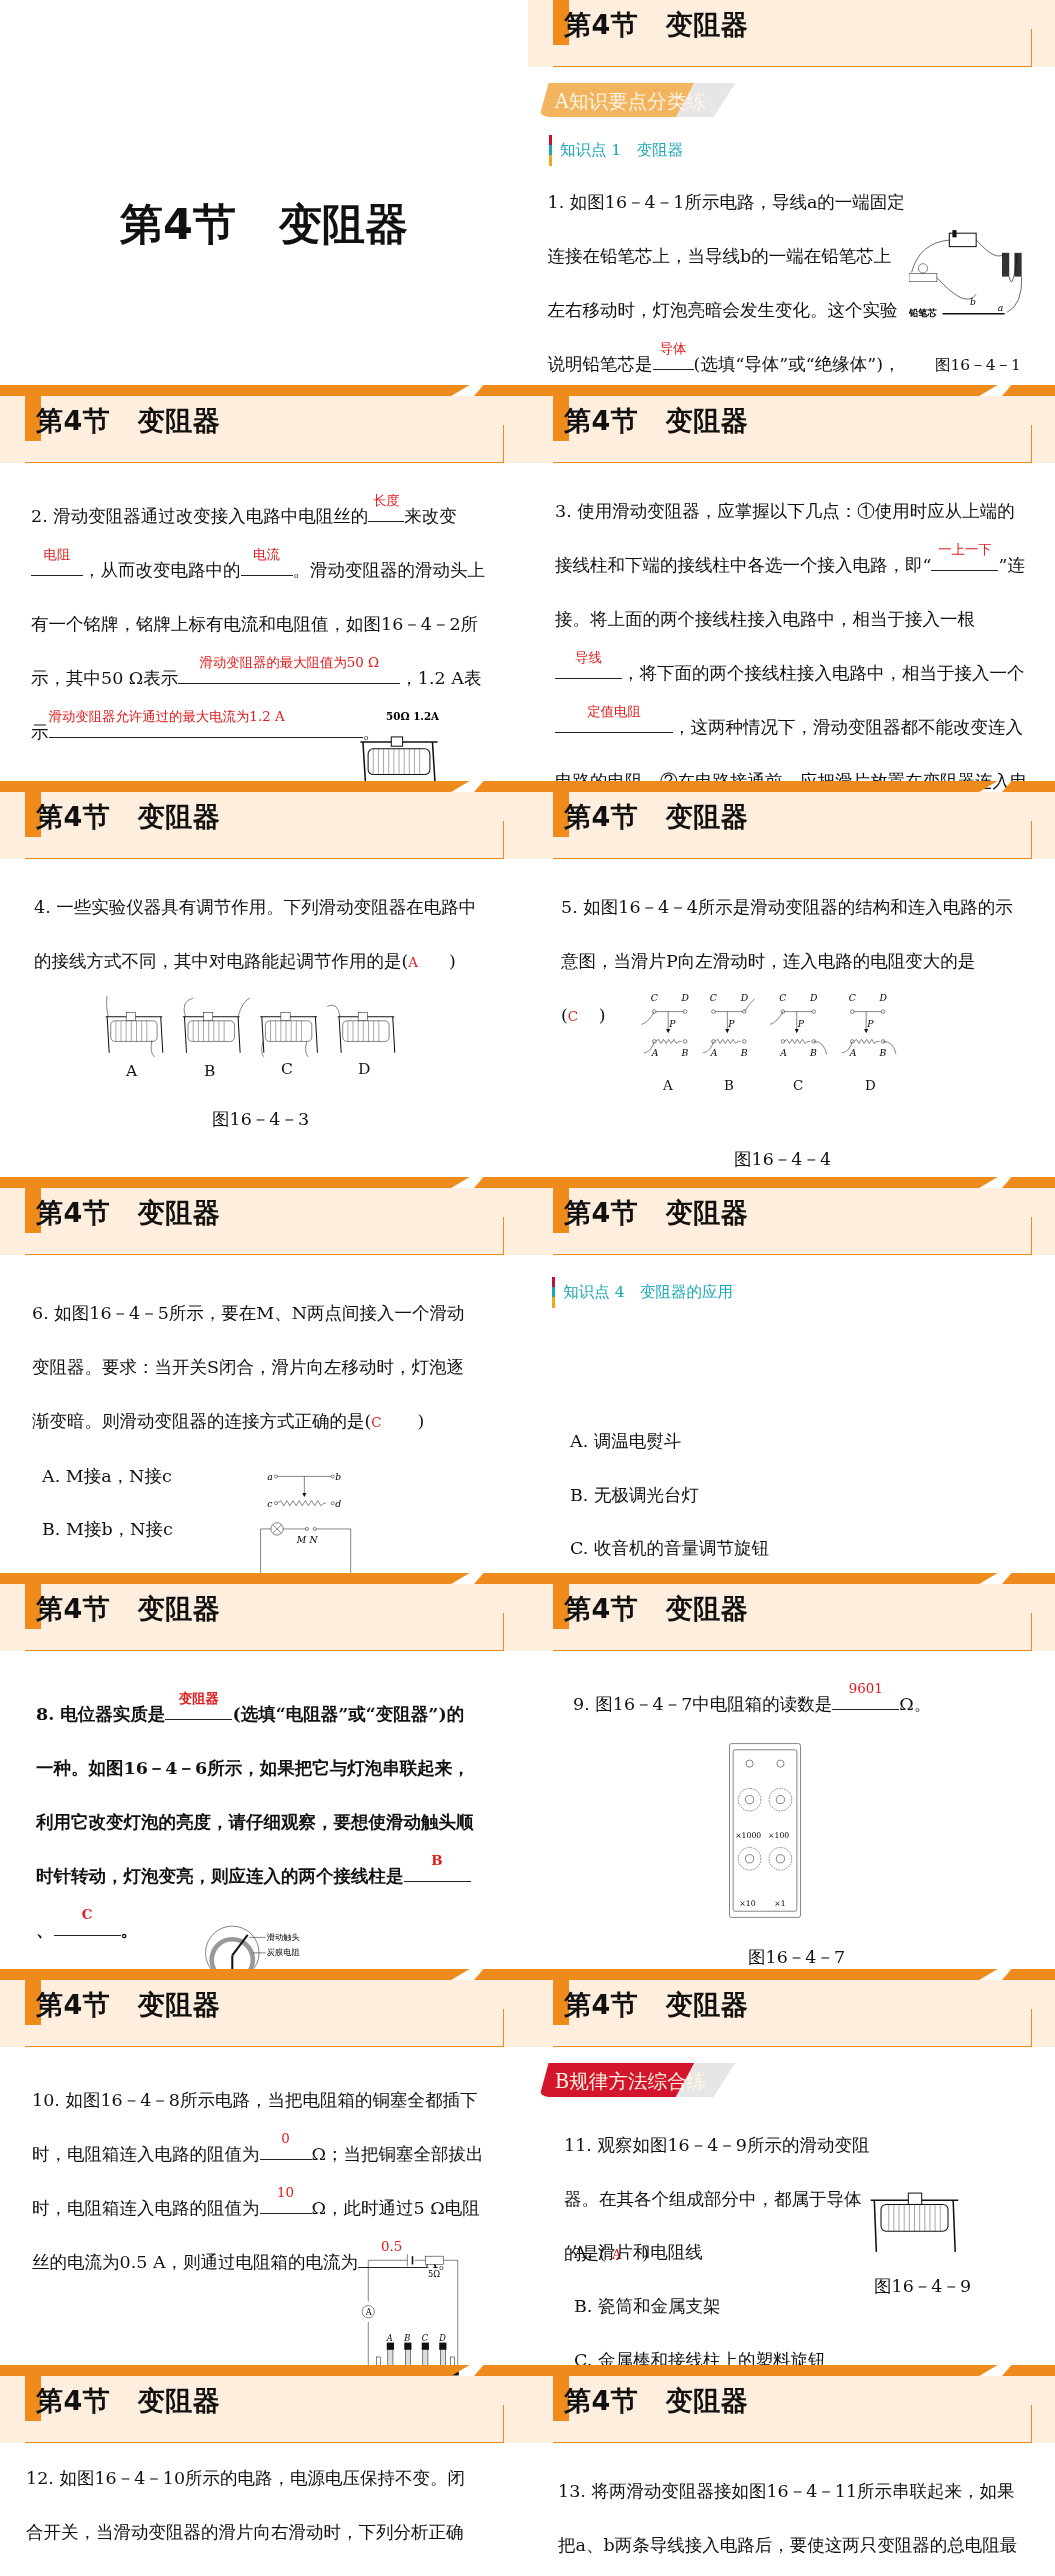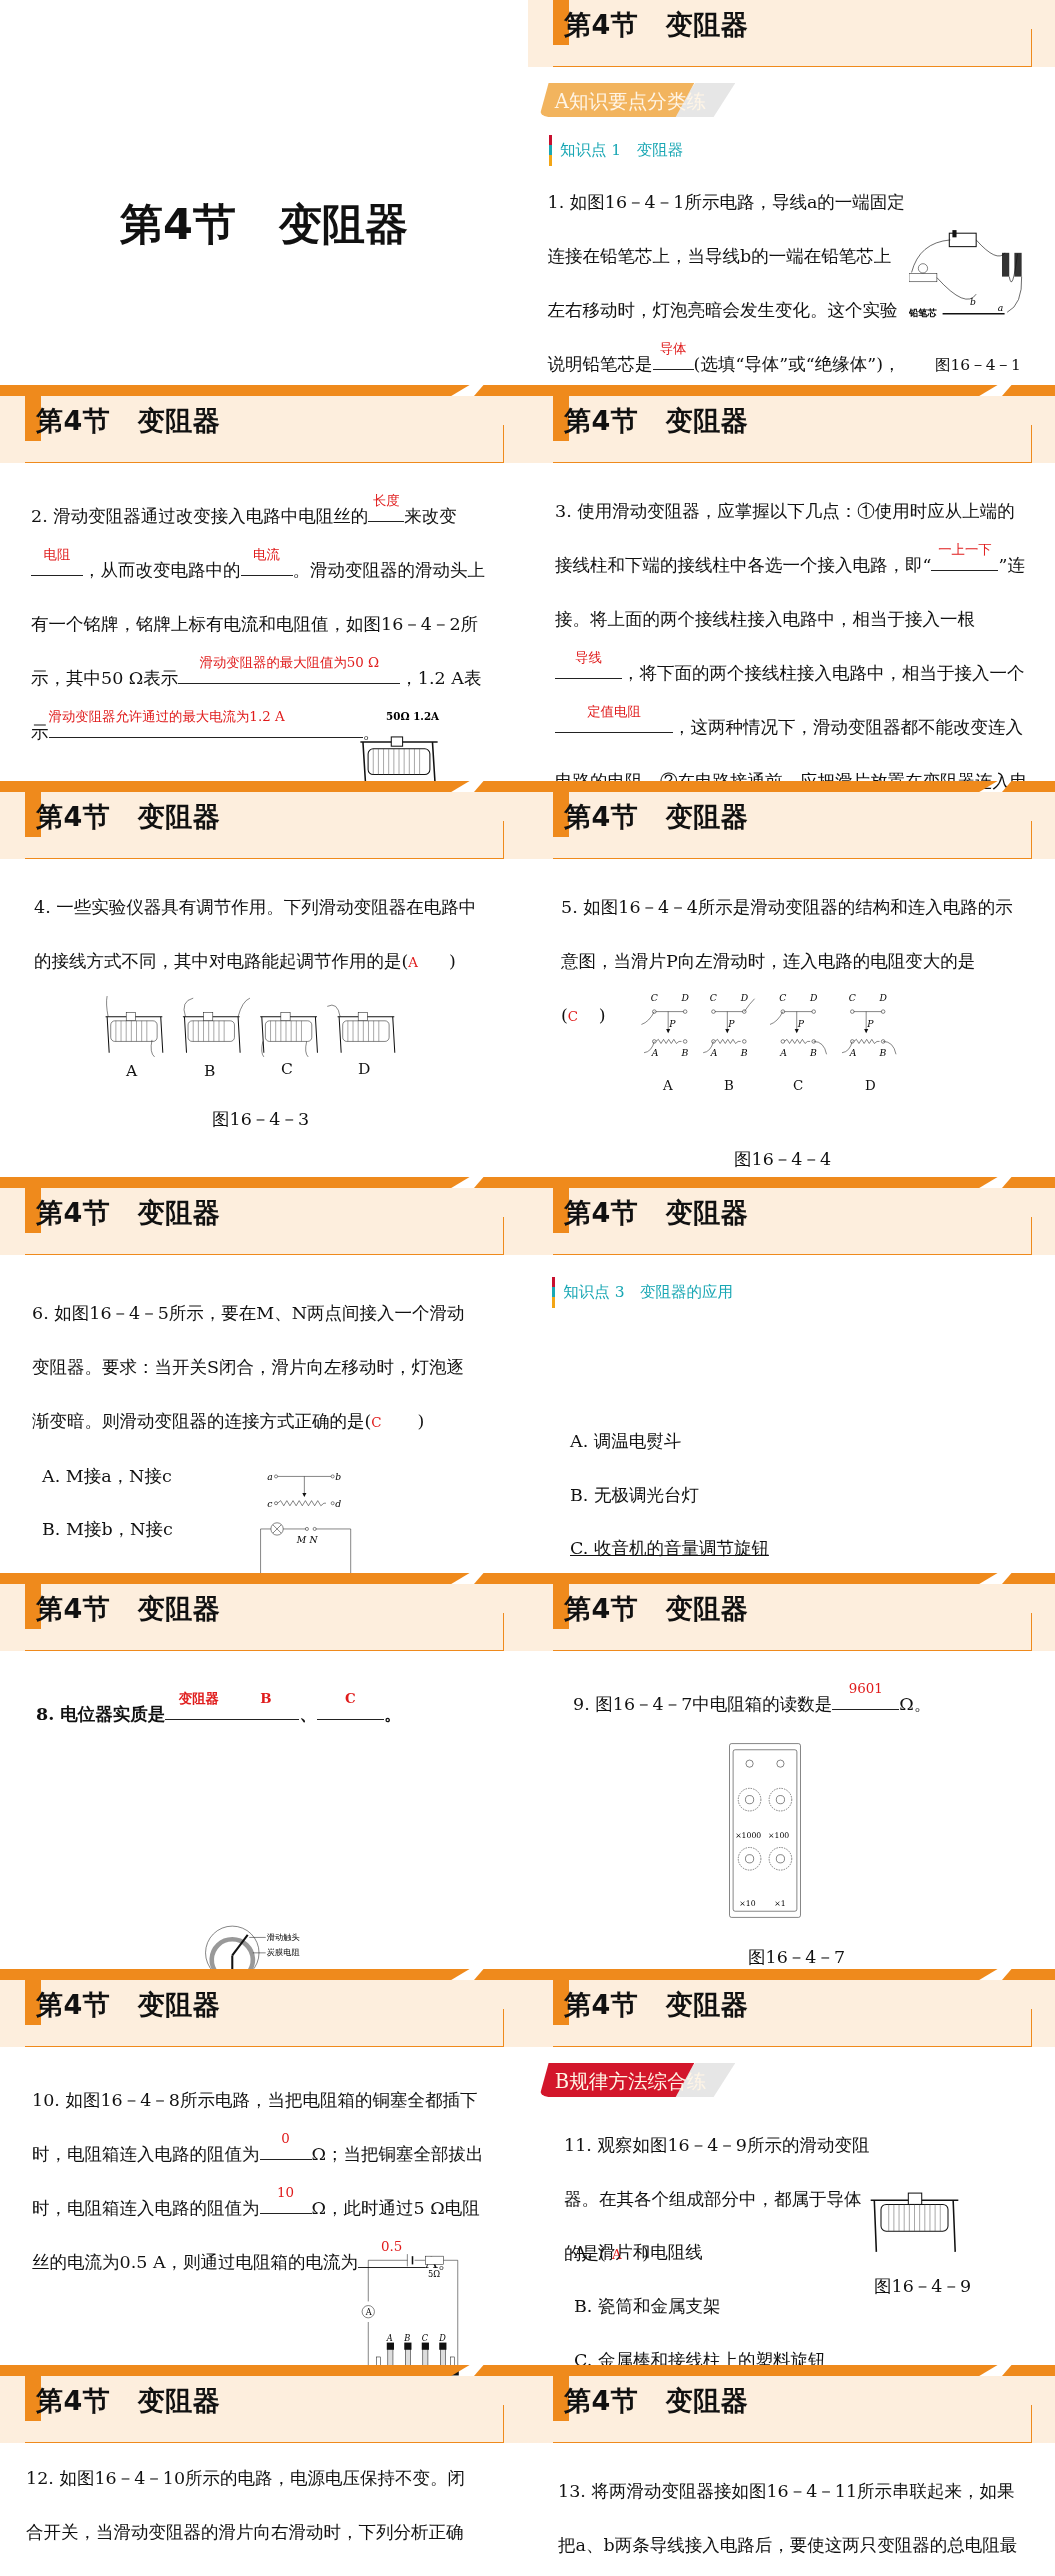--- a/index.html
+++ b/index.html
@@ -263,40 +263,40 @@
   </section>
 
   <section class="slide">
     <div class="hdr">
       <div class="hdr-frame"></div>
         <div class="hdr-tab"></div>
       <div class="hdr-title">第4节　变阻器</div>
     </div>
     <div class="kp" style="top:89px; left:24px;">
       <div class="kp-bar"></div>
-      <div class="kp-text">知识点 3　变阻器的应用</div>
+      <div class="kp-text">知识点 4　变阻器的应用</div>
     </div>
     <div class="opt" style="left:42px; top:241px;">A. 调温电熨斗</div>
     <div class="opt" style="left:42px; top:295px;">B. 无极调光台灯</div>
-    <div class="opt" style="left:42px; top:348px;text-decoration:underline;">C. 收音机的音量调节旋钮</div>
+    <div class="opt" style="left:42px; top:348px;">C. 收音机的音量调节旋钮</div>
 
     <div class="foot">
         <div class="bar1"></div>
         <div class="bar2"></div>
       </div>
   </section>
 
   <section class="slide">
     <div class="hdr">
       <div class="hdr-frame"></div>
         <div class="hdr-tab"></div>
       <div class="hdr-title">第4节　变阻器</div>
     </div>
     <div class="text para" style="left:36px; top:103px; width:443px;font-weight:bold;">
-      <span>8. 电位器实质是</span><span class="blank" style="min-width:67px;"><span class="ans">变阻器</span></span><span class="blank" style="min-width:67px;"><span class="ans">B</span></span><span>、</span><span class="blank" style="min-width:67px;"><span class="ans">C</span></span><span>。</span>
+      <span>8. 电位器实质是</span><span class="blank" style="min-width:67px;"><span class="ans">变阻器</span></span><span>(选填“电阻器”或“变阻器”)的一种。如图16－4－6所示，如果把它与灯泡串联起来，利用它改变灯泡的亮度，请仔细观察，要想使滑动触头顺时针转动，灯泡变亮，则应连入的两个接线柱是</span><span class="blank" style="min-width:67px;"><span class="ans">B</span></span><span>、</span><span class="blank" style="min-width:67px;"><span class="ans">C</span></span><span>。</span>
     </div>
     <div class="fig" style="left:204px; top:330px; width:108px; height:124px;">
       <svg viewBox="0 0 210 240" font-size="16">
         <circle cx="55" cy="75" r="52" fill="#fff" stroke="#111"></circle>
         <path d="M25 115 A40 40 0 1 1 85 115" fill="none" stroke="#999" stroke-width="9"></path>
         <line x1="55" y1="80" x2="85" y2="40" stroke="#111" stroke-width="4"></line>
         <line x1="55" y1="80" x2="55" y2="185" stroke="#111" stroke-width="4"></line>
         <line x1="35" y1="122" x2="18" y2="182" stroke="#111" stroke-width="4"></line>
         <line x1="75" y1="122" x2="92" y2="182" stroke="#111" stroke-width="4"></line>
         <circle cx="18" cy="187" r="5" fill="#fff" stroke="#111"></circle>

